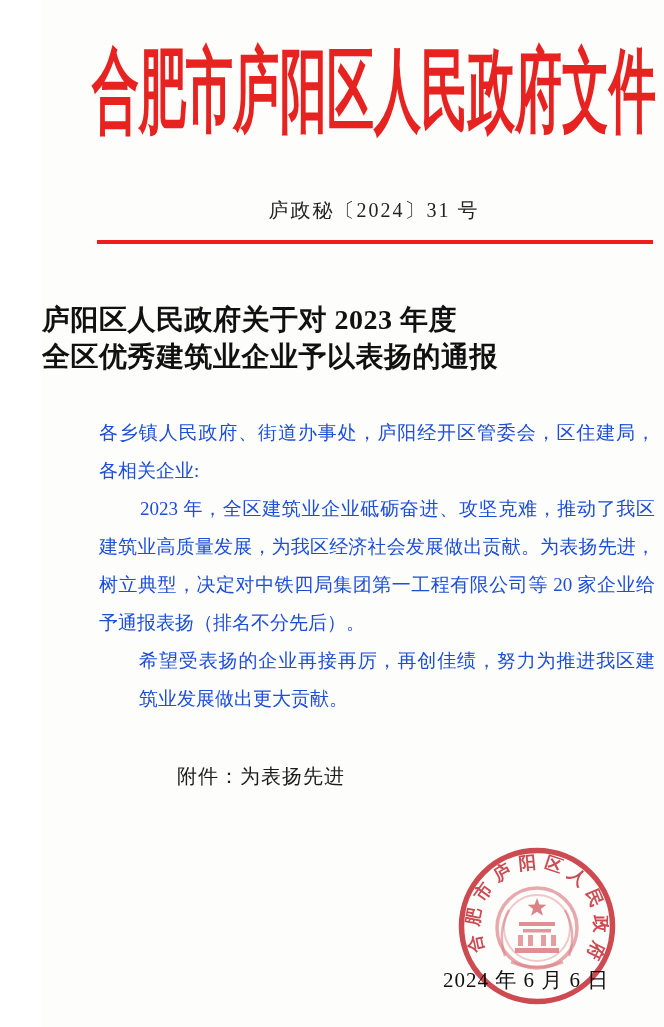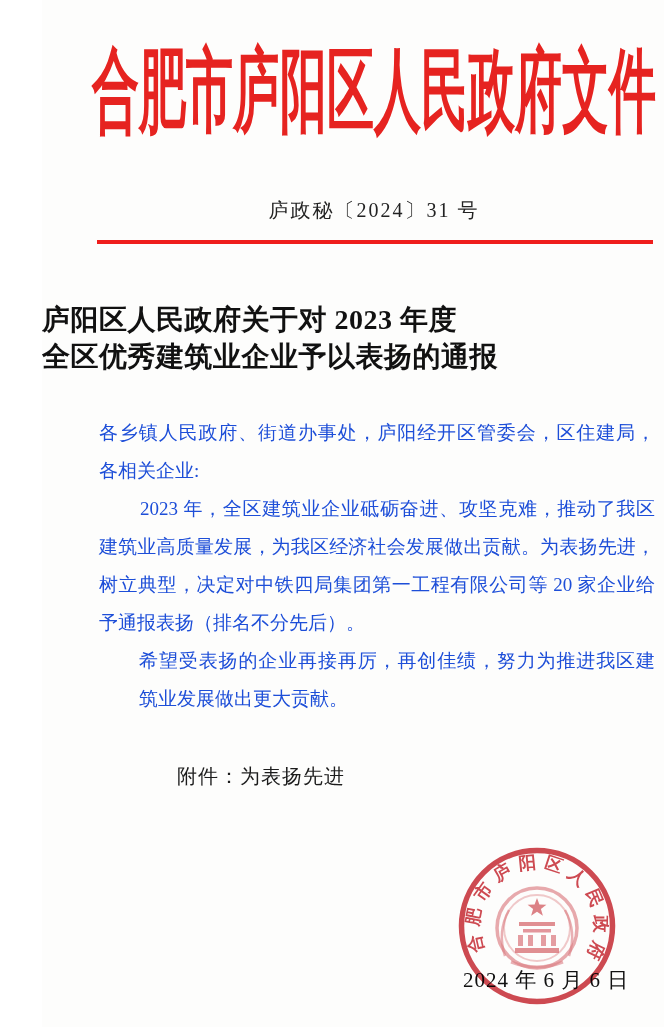--- a/index.html
+++ b/index.html
@@ -85,21 +85,21 @@
     position: absolute;
     top: 763px;
     left: 135px;
     font-size: 20px;
     letter-spacing: 1px;
     color: #1c1c1c;
   }
   .date-line {
     position: absolute;
     top: 966px;
-    left: 421px;
+    left: 401px;
     font-size: 21px;
     letter-spacing: 1px;
     color: #111;
   }
   .seal {
     position: absolute;
     left: 403px;
     top: 834px;
     mix-blend-mode: multiply;
   }

